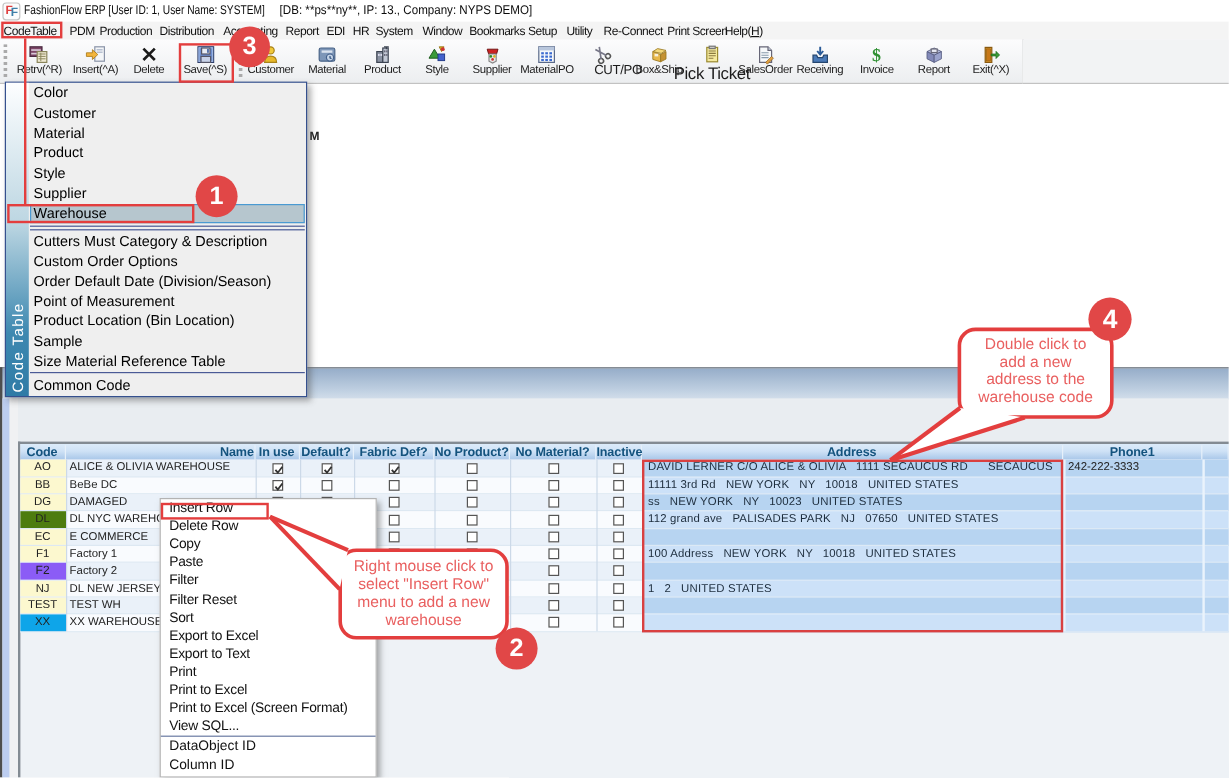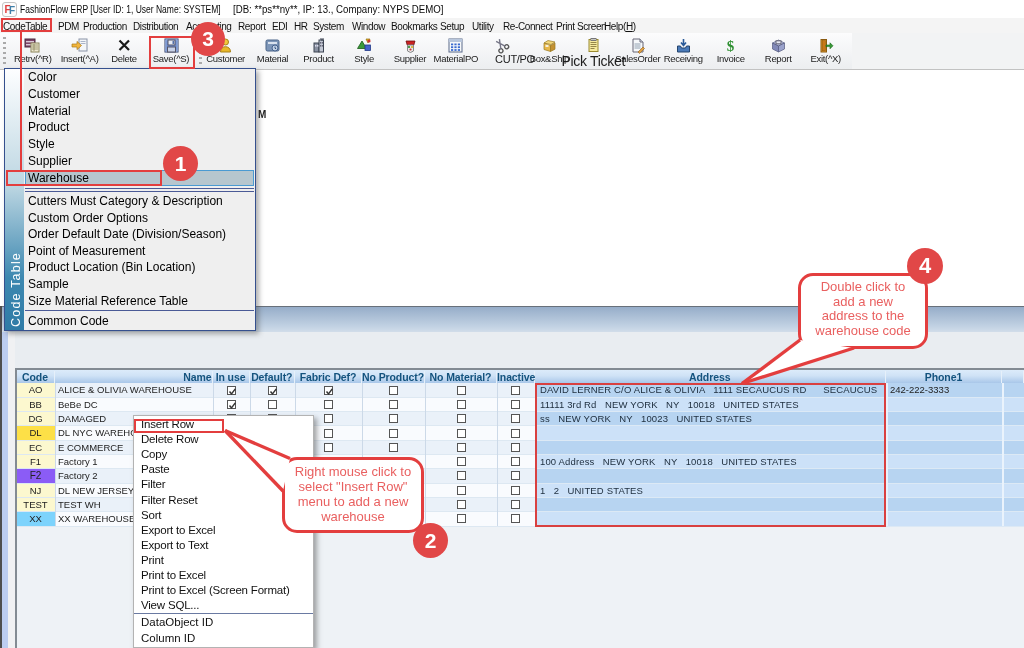--- a/index.html
+++ b/index.html
@@ -228,29 +228,30 @@
 <div class="ab" style="left:58px;top:411.9px;width:154px;height:13.32px;font-size:9.5px;color:#222;line-height:14.32px;white-space:pre;overflow:hidden;">DAMAGED</div>
 <div class="ab" style="left:226.5px;top:414.1px;width:9px;height:9px;background:#fff;border:1px solid #555;box-sizing:border-box;line-height:6px;"></div>
 <div class="ab" style="left:267.8px;top:414.1px;width:9px;height:9px;background:#fff;border:1px solid #555;box-sizing:border-box;line-height:6px;"></div>
 <div class="ab" style="left:324.0px;top:414.1px;width:9px;height:9px;background:#fff;border:1px solid #555;box-sizing:border-box;line-height:6px;"></div>
 <div class="ab" style="left:389.0px;top:414.1px;width:9px;height:9px;background:#fff;border:1px solid #555;box-sizing:border-box;line-height:6px;"></div>
 <div class="ab" style="left:456.5px;top:414.1px;width:9px;height:9px;background:#fff;border:1px solid #555;box-sizing:border-box;line-height:6px;"></div>
 <div class="ab" style="left:511.2px;top:414.1px;width:9px;height:9px;background:#fff;border:1px solid #555;box-sizing:border-box;line-height:6px;"></div>
 <div class="ab" style="left:534.5px;top:411.9px;width:489.5px;height:14.32px;background:#b7d4f1;border-bottom:1px solid #dce9f5;box-sizing:border-box;"></div>
 <div class="ab" style="left:535px;top:411.9px;width:350px;height:13.32px;font-size:9.5px;letter-spacing:0.15px;color:#1c2c3c;line-height:14.32px;white-space:pre;overflow:hidden;padding-left:5px;box-sizing:border-box;">ss   NEW YORK   NY   10023   UNITED STATES</div>
 <div class="ab" style="left:16.5px;top:426.3px;width:1007.5px;height:14.32px;background:#f9fbfe;border-bottom:1px solid #dde8f2;box-sizing:border-box;"></div>
-<div class="ab" style="left:16.5px;top:426.3px;width:38px;height:13.32px;background:#fde047;font-size:9.5px;color:#222;text-align:center;line-height:14.32px;">DL</div>
+<div class="ab" style="left:16.5px;top:426.3px;width:38px;height:13.32px;background:#4d7c0f;font-size:9.5px;color:#222;text-align:center;line-height:14.32px;">DL</div>
 <div class="ab" style="left:58px;top:426.3px;width:154px;height:13.32px;font-size:9.5px;color:#222;line-height:14.32px;white-space:pre;overflow:hidden;">DL NYC WAREHOUSE</div>
 <div class="ab" style="left:226.5px;top:428.5px;width:9px;height:9px;background:#fff;border:1px solid #555;box-sizing:border-box;line-height:6px;"></div>
 <div class="ab" style="left:267.8px;top:428.5px;width:9px;height:9px;background:#fff;border:1px solid #555;box-sizing:border-box;line-height:6px;"></div>
 <div class="ab" style="left:324.0px;top:428.5px;width:9px;height:9px;background:#fff;border:1px solid #555;box-sizing:border-box;line-height:6px;"></div>
 <div class="ab" style="left:389.0px;top:428.5px;width:9px;height:9px;background:#fff;border:1px solid #555;box-sizing:border-box;line-height:6px;"></div>
 <div class="ab" style="left:456.5px;top:428.5px;width:9px;height:9px;background:#fff;border:1px solid #555;box-sizing:border-box;line-height:6px;"></div>
 <div class="ab" style="left:511.2px;top:428.5px;width:9px;height:9px;background:#fff;border:1px solid #555;box-sizing:border-box;line-height:6px;"></div>
 <div class="ab" style="left:534.5px;top:426.3px;width:489.5px;height:14.32px;background:#cce1f8;border-bottom:1px solid #dce9f5;box-sizing:border-box;"></div>
+<div class="ab" style="left:535px;top:426.3px;width:350px;height:13.32px;font-size:9.5px;letter-spacing:0.15px;color:#1c2c3c;line-height:14.32px;white-space:pre;overflow:hidden;padding-left:5px;box-sizing:border-box;">112 grand ave   PALISADES PARK   NJ   07650   UNITED STATES</div>
 <div class="ab" style="left:16.5px;top:440.6px;width:1007.5px;height:14.32px;background:#eaf1f9;border-bottom:1px solid #dde8f2;box-sizing:border-box;"></div>
 <div class="ab" style="left:16.5px;top:440.6px;width:38px;height:13.32px;background:#fcf8cf;font-size:9.5px;color:#222;text-align:center;line-height:14.32px;">EC</div>
 <div class="ab" style="left:58px;top:440.6px;width:154px;height:13.32px;font-size:9.5px;color:#222;line-height:14.32px;white-space:pre;overflow:hidden;">E COMMERCE</div>
 <div class="ab" style="left:226.5px;top:442.8px;width:9px;height:9px;background:#fff;border:1px solid #555;box-sizing:border-box;line-height:6px;"></div>
 <div class="ab" style="left:267.8px;top:442.8px;width:9px;height:9px;background:#fff;border:1px solid #555;box-sizing:border-box;line-height:6px;"></div>
 <div class="ab" style="left:324.0px;top:442.8px;width:9px;height:9px;background:#fff;border:1px solid #555;box-sizing:border-box;line-height:6px;"></div>
 <div class="ab" style="left:389.0px;top:442.8px;width:9px;height:9px;background:#fff;border:1px solid #555;box-sizing:border-box;line-height:6px;"></div>
 <div class="ab" style="left:456.5px;top:442.8px;width:9px;height:9px;background:#fff;border:1px solid #555;box-sizing:border-box;line-height:6px;"></div>
 <div class="ab" style="left:511.2px;top:442.8px;width:9px;height:9px;background:#fff;border:1px solid #555;box-sizing:border-box;line-height:6px;"></div>
 <div class="ab" style="left:534.5px;top:440.6px;width:489.5px;height:14.32px;background:#b7d4f1;border-bottom:1px solid #dce9f5;box-sizing:border-box;"></div>
@@ -293,21 +294,21 @@
 <div class="ab" style="left:58px;top:497.9px;width:154px;height:13.32px;font-size:9.5px;color:#222;line-height:14.32px;white-space:pre;overflow:hidden;">TEST WH</div>
 <div class="ab" style="left:226.5px;top:500.1px;width:9px;height:9px;background:#fff;border:1px solid #555;box-sizing:border-box;line-height:6px;"></div>
 <div class="ab" style="left:267.8px;top:500.1px;width:9px;height:9px;background:#fff;border:1px solid #555;box-sizing:border-box;line-height:6px;"></div>
 <div class="ab" style="left:324.0px;top:500.1px;width:9px;height:9px;background:#fff;border:1px solid #555;box-sizing:border-box;line-height:6px;"></div>
 <div class="ab" style="left:389.0px;top:500.1px;width:9px;height:9px;background:#fff;border:1px solid #555;box-sizing:border-box;line-height:6px;"></div>
 <div class="ab" style="left:456.5px;top:500.1px;width:9px;height:9px;background:#fff;border:1px solid #555;box-sizing:border-box;line-height:6px;"></div>
 <div class="ab" style="left:511.2px;top:500.1px;width:9px;height:9px;background:#fff;border:1px solid #555;box-sizing:border-box;line-height:6px;"></div>
 <div class="ab" style="left:534.5px;top:497.9px;width:489.5px;height:14.32px;background:#b7d4f1;border-bottom:1px solid #dce9f5;box-sizing:border-box;"></div>
 <div class="ab" style="left:535px;top:497.9px;width:350px;height:13.32px;font-size:9.5px;letter-spacing:0.15px;color:#1c2c3c;line-height:14.32px;white-space:pre;overflow:hidden;padding-left:5px;box-sizing:border-box;"></div>
 <div class="ab" style="left:16.5px;top:512.2px;width:1007.5px;height:14.32px;background:#f9fbfe;border-bottom:1px solid #dde8f2;box-sizing:border-box;"></div>
-<div class="ab" style="left:16.5px;top:512.2px;width:38px;height:13.32px;background:#7dd3fc;font-size:9.5px;color:#222;text-align:center;line-height:14.32px;">XX</div>
+<div class="ab" style="left:16.5px;top:512.2px;width:38px;height:13.32px;background:#0ea5e9;font-size:9.5px;color:#222;text-align:center;line-height:14.32px;">XX</div>
 <div class="ab" style="left:58px;top:512.2px;width:154px;height:13.32px;font-size:9.5px;color:#222;line-height:14.32px;white-space:pre;overflow:hidden;">XX WAREHOUSE</div>
 <div class="ab" style="left:226.5px;top:514.4px;width:9px;height:9px;background:#fff;border:1px solid #555;box-sizing:border-box;line-height:6px;"></div>
 <div class="ab" style="left:267.8px;top:514.4px;width:9px;height:9px;background:#fff;border:1px solid #555;box-sizing:border-box;line-height:6px;"></div>
 <div class="ab" style="left:324.0px;top:514.4px;width:9px;height:9px;background:#fff;border:1px solid #555;box-sizing:border-box;line-height:6px;"></div>
 <div class="ab" style="left:389.0px;top:514.4px;width:9px;height:9px;background:#fff;border:1px solid #555;box-sizing:border-box;line-height:6px;"></div>
 <div class="ab" style="left:456.5px;top:514.4px;width:9px;height:9px;background:#fff;border:1px solid #555;box-sizing:border-box;line-height:6px;"></div>
 <div class="ab" style="left:511.2px;top:514.4px;width:9px;height:9px;background:#fff;border:1px solid #555;box-sizing:border-box;line-height:6px;"></div>
 <div class="ab" style="left:534.5px;top:512.2px;width:489.5px;height:14.32px;background:#cce1f8;border-bottom:1px solid #dce9f5;box-sizing:border-box;"></div>
 <div class="ab" style="left:54.5px;top:383.3px;width:1px;height:143px;background:#ccd9e8;"></div>
 <div class="ab" style="left:212.5px;top:383.3px;width:1px;height:143px;background:#ccd9e8;"></div>

